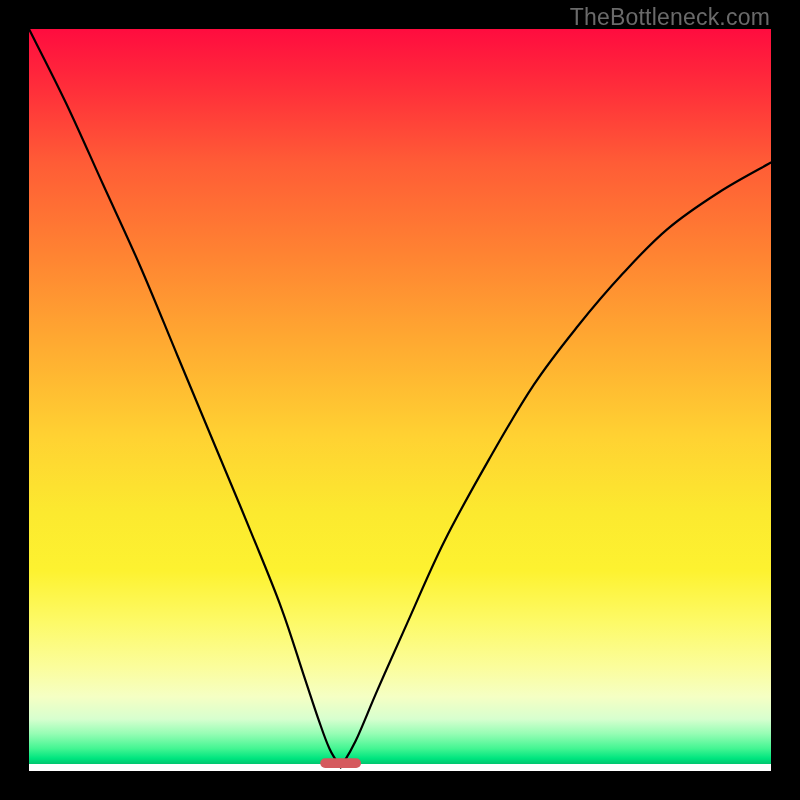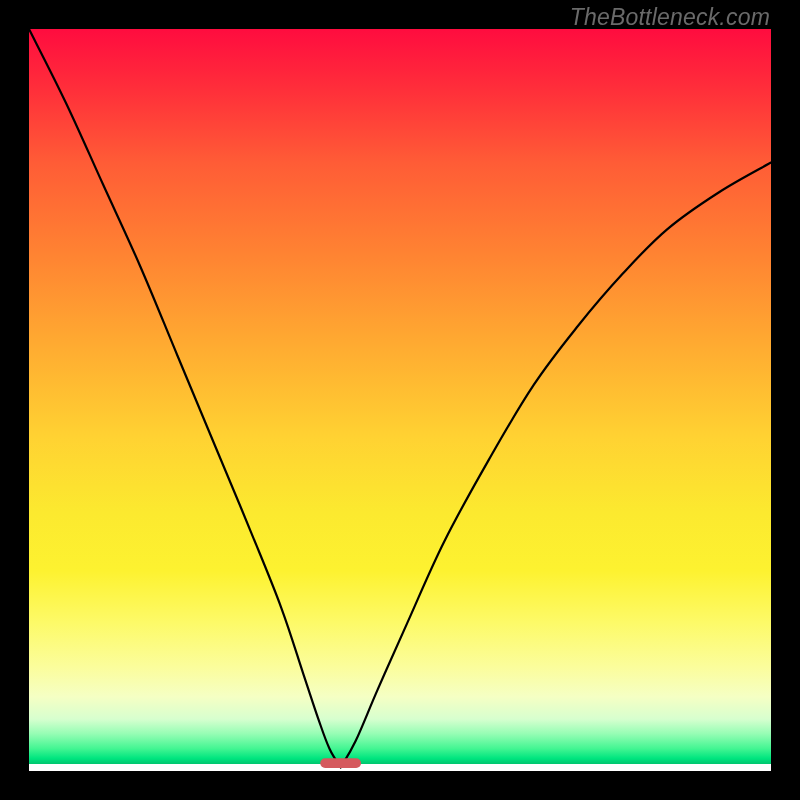--- a/index.html
+++ b/index.html
@@ -11,21 +11,20 @@
     background: #000;
     font-family: Arial, Helvetica, sans-serif;
   }
   .frame {
     position: absolute;
     top: 0;
     left: 0;
     width: 800px;
     height: 800px;
     background: #000;
-    font-style: italic;
   }
   .plot-area {
     position: absolute;
     top: 29px;
     left: 29px;
     width: 742px;
     height: 742px;
     
     background:
       linear-gradient(

